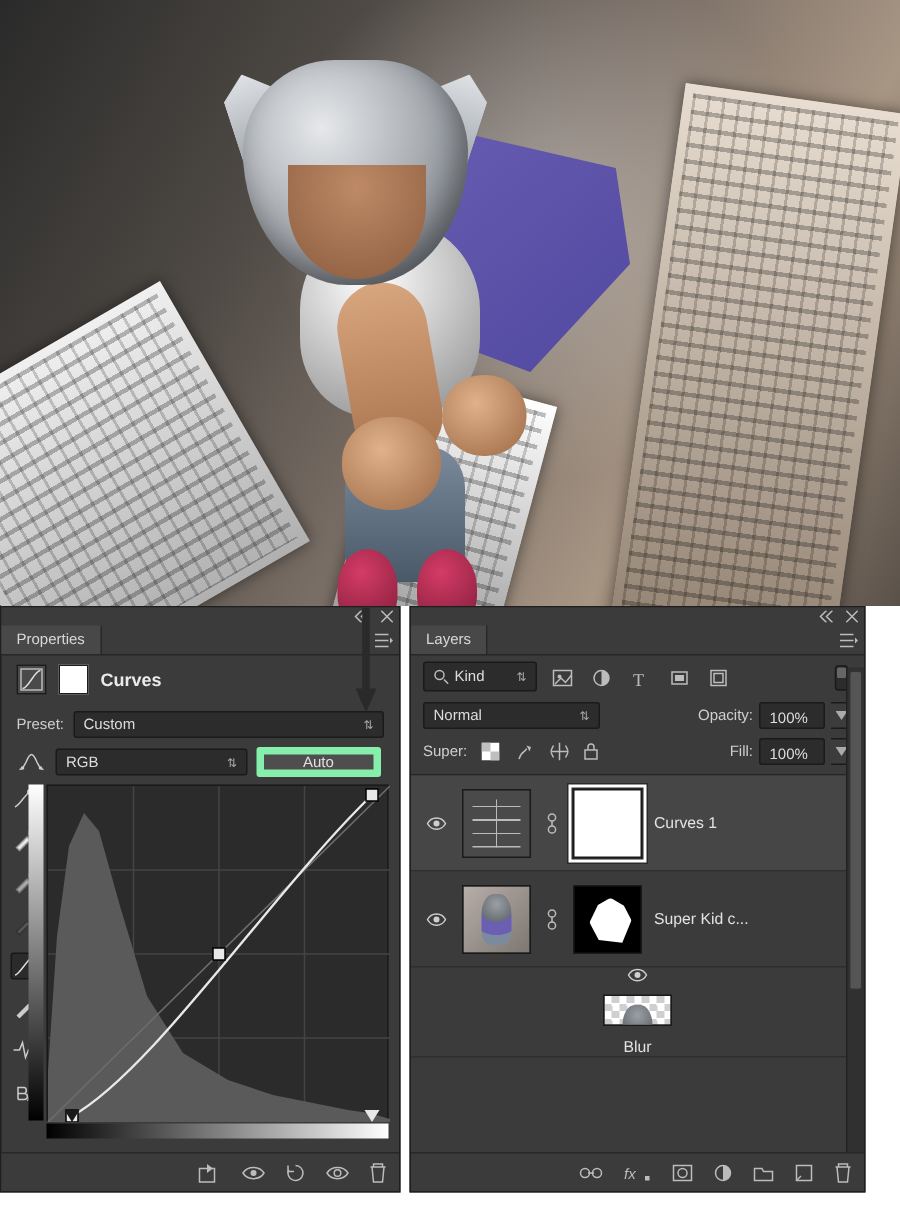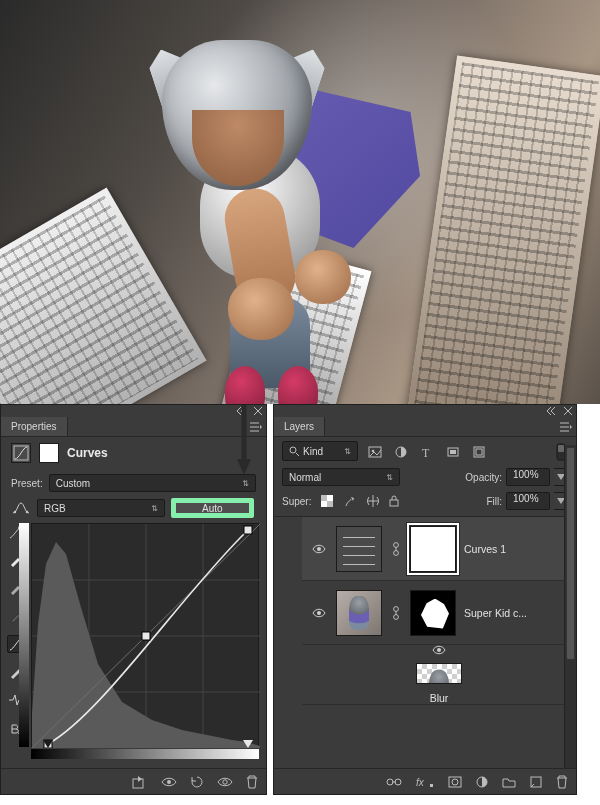--- a/index.html
+++ b/index.html
@@ -103,28 +103,28 @@
   .arrow-callout{
     position:absolute; left:234px; top:0px; width:18px; height:72px; pointer-events:none;
   }
 
   
   .filterrow{display:flex; align-items:flex-end; gap:4px; padding:4px 8px;}
   .search{display:flex;align-items:center;gap:4px; height:20px; background:#2c2c2c;border:1px solid #1a1a1a;border-radius:2px;padding:0 6px;font-size:10px;color:#ddd;min-width:76px;}
   .iconsrow .ico{width:18px;height:18px;}
   .blendrow{display:flex; align-items:center; gap:6px; padding:3px 8px;}
   .opgroup{display:flex; align-items:center; gap:4px; margin-left:auto;}
-  .pct{height:18px;background:#2c2c2c;border:1px solid #1a1a1a;border-radius:2px;padding:0 6px;font-size:10px;color:#ddd;display:flex;align-items:flex-start;min-width:44px;}
+  .pct{height:18px;background:#2c2c2c;border:1px solid #1a1a1a;border-radius:2px;padding:0 6px;font-size:10px;color:#ddd;display:flex;align-items:flex-end;min-width:44px;}
   .drop{width:14px;height:18px;border:1px solid #1a1a1a;border-left:none;background:#3c3c3c;display:flex;align-items:center;justify-content:center;}
 
   .lockrow{display:flex;align-items:center; gap:10px; padding:3px 8px 6px; border-bottom:1px solid #272727;}
   .lockrow .opgroup{margin-left:auto;}
 
   .layerlist{}
-  .layer{display:flex; align-items:center; height:64px; padding:0 8px; gap:8px; border-bottom:1px solid #2e2e2e;margin-left:28px;}
+  .layer{display:flex; align-items:center; height:64px; padding:0 8px; gap:8px; border-bottom:1px solid #2e2e2e;}
   .layer.short{height:60px;flex-direction:column;}
   .eye{width:18px;display:flex;justify-content:center;}
   .thumb{width:46px;height:46px;border:1px solid #1a1a1a;background:#5a5a5a; position:relative; overflow:hidden;}
   .thumb.adjust{background:#4a4a4a;}
   .thumb.adjust::after{content:""; position:absolute; inset:6px; background:repeating-linear-gradient(0deg,#bbb 0 1px, transparent 1px 9px), linear-gradient(90deg,transparent 49%,#bbb 49% 51%,transparent 51%);}
   .thumb.mask{background:#fff;}
   .thumb.mask.sel{outline:2px solid #fff; outline-offset:1px; box-shadow:0 0 0 4px #2a2a2a;}
   .thumb.maskshape{background:#000;}
   .thumb.maskshape::after{content:"";position:absolute; left:10px; top:8px; width:28px; height:30px; background:#fff; clip-path:polygon(50% 0,82% 18%,100% 50%,78% 100%,22% 94%,0 55%,20% 16%);}
   .thumb.photo{background:linear-gradient(135deg,#b7aea9,#7e7671); display:flex;align-items:center;justify-content:center;}

